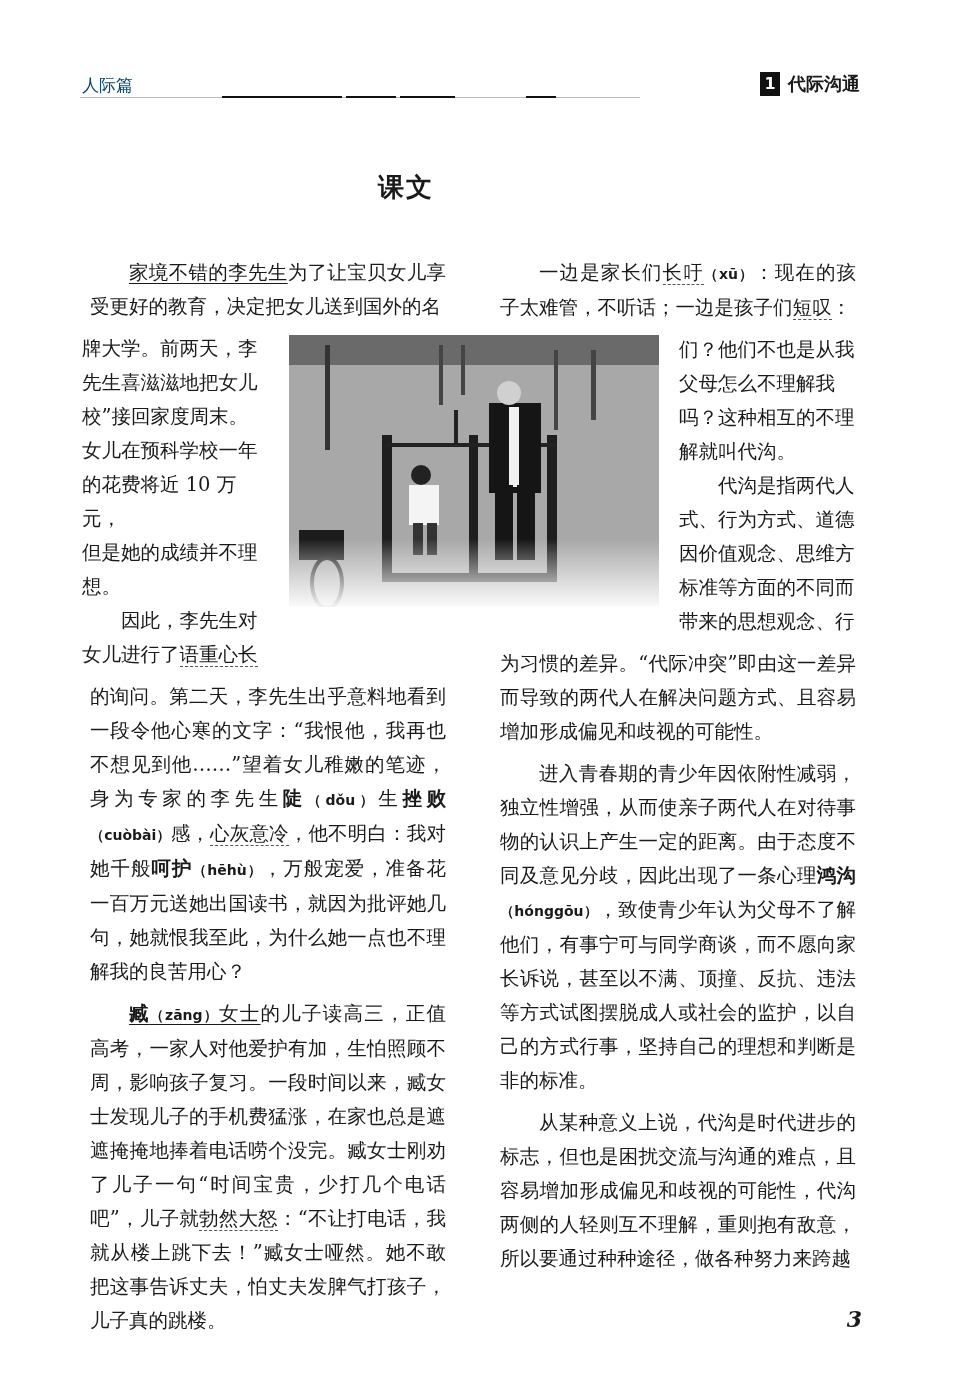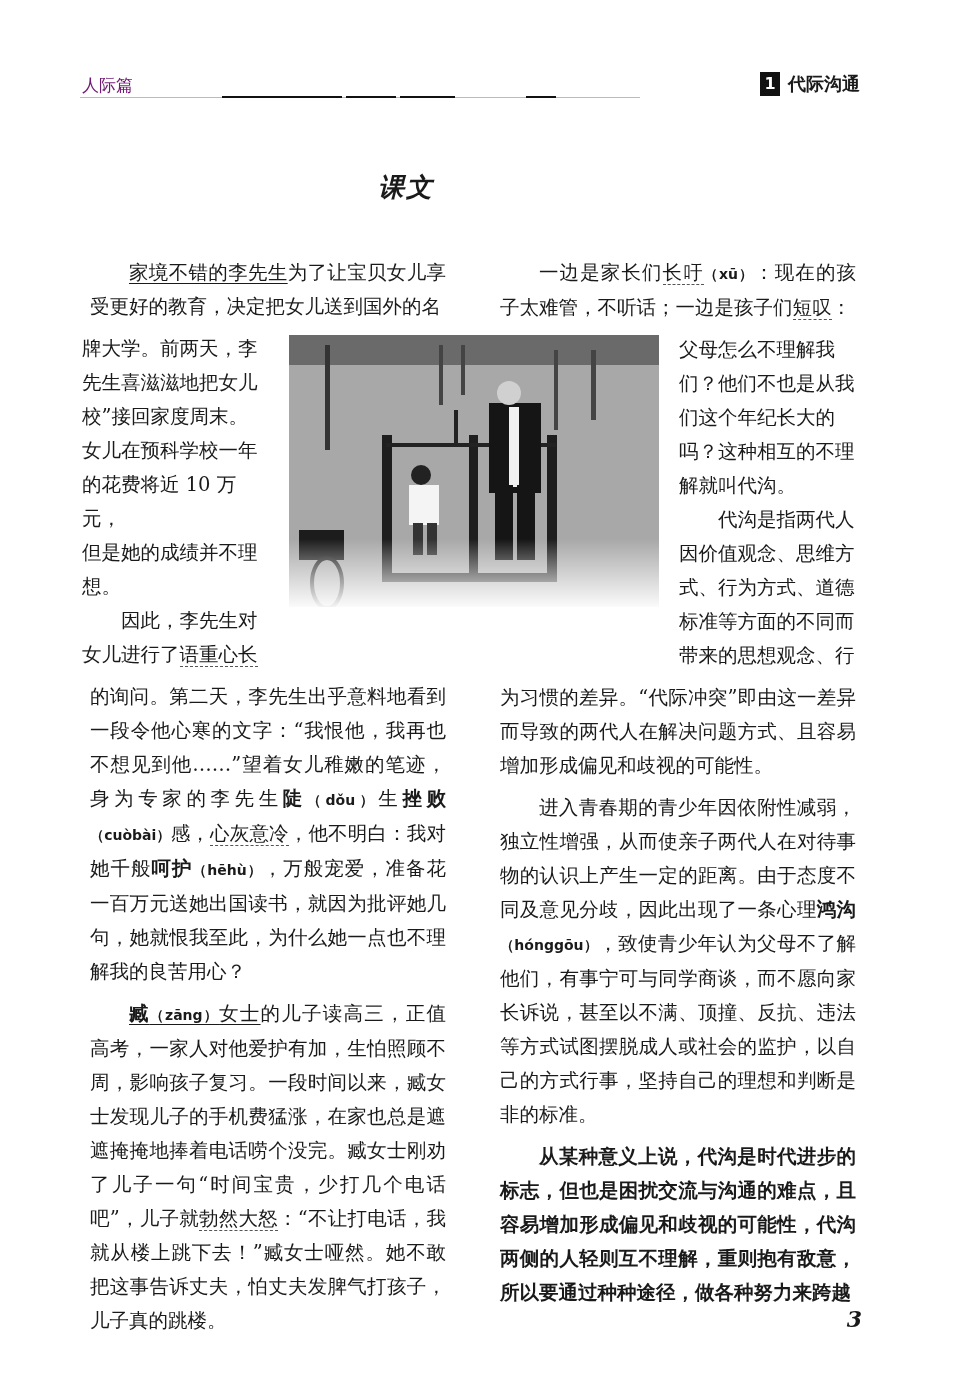--- a/index.html
+++ b/index.html
@@ -1,41 +1,41 @@
 <!DOCTYPE html>
 <html><head>
 <meta charset="utf-8">
 <style>
   html, body { margin:0; padding:0; }
   body {
     width:960px; height:1385px; background:#ffffff; position:relative; overflow:hidden;
     font-family:"DejaVu Serif","Liberation Serif",serif; color:#1a1a1a;
   }
   .header-left {
-    position:absolute; left:82px; top:74px; font-size:17px; color:#701a75;
+    position:absolute; left:82px; top:74px; font-size:17px; color:#0c4a6e;
     font-family:Liberation Mono, monospace;
   }
   .header-rule {
     position:absolute; left:80px; top:97px; width:560px; height:0;
     border-top:1px solid #bbb;
   }
   .header-rule-dark {
     position:absolute; top:96px; height:2px; background:#111;
   }
   .header-right {
     position:absolute; right:100px; top:72px; display:flex; align-items:center; gap:8px;
     font-family:"DejaVu Sans","Liberation Sans",sans-serif; font-weight:bold; font-size:18px;
   }
   .chapter-num {
     display:inline-block; width:20px; height:24px; background:#111; color:#fff;
     text-align:center; line-height:24px; font-size:16px;
   }
   .page-title {
     position:absolute; left:0; width:812px; top:170px; text-align:center;
-    font-family:"DejaVu Sans","Liberation Sans",sans-serif; font-weight:bold; font-size:26px; letter-spacing:2px;font-style:italic;
+    font-family:"DejaVu Sans","Liberation Sans",sans-serif; font-weight:bold; font-size:26px; letter-spacing:2px;
   }
   .col {
     position:absolute; font-size:19.5px; line-height:34px;
   }
   .col p { margin:8px; text-align:justify; }
   .indent { text-indent:2em; }
   .ul { text-decoration:underline; text-underline-offset:4px; }
   .dul { border-bottom:1px dashed #555; }
   .b { font-weight:bold; font-family:"DejaVu Sans","Liberation Sans",sans-serif; }
   .py { font-family:"DejaVu Sans","Liberation Sans",sans-serif; font-weight:bold; font-size:14px; }
@@ -113,29 +113,28 @@
     <div style="text-indent:2em;">因此，李先生对</div>
     <div><span>女儿进行了</span><span class="dul">语重心长</span></div>
   </div>
   <p><span>的询问。第二天，李先生出乎意料地看到一段令他心寒的文字：“我恨他，我再也不想见到他……”望着女儿稚嫩的笔迹，身为专家的李先生</span><span class="b">陡</span><span class="py">（dǒu）</span><span>生</span><span class="b">挫败</span><span class="py">（cuòbài）</span><span>感，</span><span class="dul">心灰意冷</span><span>，他不明白：我对她千般</span><span class="b">呵护</span><span class="py">（hēhù）</span><span>，万般宠爱，准备花一百万元送她出国读书，就因为批评她几句，她就恨我至此，为什么她一点也不理解我的良苦用心？</span></p>
   <p class="indent" style="margin-top:4px;"><span class="ul"><span class="b">臧</span><span class="py">（zāng）</span><span>女士</span></span><span>的儿子读高三，正值高考，一家人对他爱护有加，生怕照顾不周，影响孩子复习。一段时间以来，臧女士发现儿子的手机费猛涨，在家也总是遮遮掩掩地捧着电话唠个没完。臧女士刚劝了儿子一句“时间宝贵，少打几个电话吧”，儿子就</span><span class="dul">勃然大怒</span><span>：“不让打电话，我就从楼上跳下去！”臧女士哑然。她不敢把这事告诉丈夫，怕丈夫发脾气打孩子，儿子真的跳楼。</span></p>
 </div>
 
 <div class="col" style="left:492px;top:248px;width:372px;">
   <p class="indent"><span>一边是家长们</span><span class="dul">长吁</span><span class="py">（xū）</span><span>：现在的孩子太难管，不听话；一边是孩子们</span><span class="dul">短叹</span><span>：</span></p>
   <div style="margin-left:187px;width:185px;">
+    <div>们？他们不也是从我</div>
     <div>父母怎么不理解我</div>
-    <div>们？他们不也是从我</div>
-    <div>们这个年纪长大的</div>
     <div>吗？这种相互的不理</div>
     <div>解就叫代沟。</div>
     <div style="text-indent:2em;">代沟是指两代人</div>
+    <div>式、行为方式、道德</div>
     <div>因价值观念、思维方</div>
-    <div>式、行为方式、道德</div>
     <div>标准等方面的不同而</div>
     <div>带来的思想观念、行</div>
   </div>
   <p>为习惯的差异。“代际冲突”即由这一差异而导致的两代人在解决问题方式、且容易增加形成偏见和歧视的可能性。</p>
   <p class="indent" style="margin-top:4px;"><span>进入青春期的青少年因依附性减弱，独立性增强，从而使亲子两代人在对待事物的认识上产生一定的距离。由于态度不同及意见分歧，因此出现了一条心理</span><span class="b">鸿沟</span><span class="py">（hónggōu）</span><span>，致使青少年认为父母不了解他们，有事宁可与同学商谈，而不愿向家长诉说，甚至以不满、顶撞、反抗、违法等方式试图摆脱成人或社会的监护，以自己的方式行事，坚持自己的理想和判断是非的标准。</span></p>
-  <p class="indent" style="margin-top:4px;font-weight:bold;">从某种意义上说，代沟是时代进步的标志，但也是困扰交流与沟通的难点，且容易增加形成偏见和歧视的可能性，代沟两侧的人轻则互不理解，重则抱有敌意，所以要通过种种途径，做各种努力来跨越</p>
+  <p class="indent" style="margin-top:4px;">从某种意义上说，代沟是时代进步的标志，但也是困扰交流与沟通的难点，且容易增加形成偏见和歧视的可能性，代沟两侧的人轻则互不理解，重则抱有敌意，所以要通过种种途径，做各种努力来跨越</p>
 </div>
 
 <div class="page-number">3</div>
 
 </body></html>

